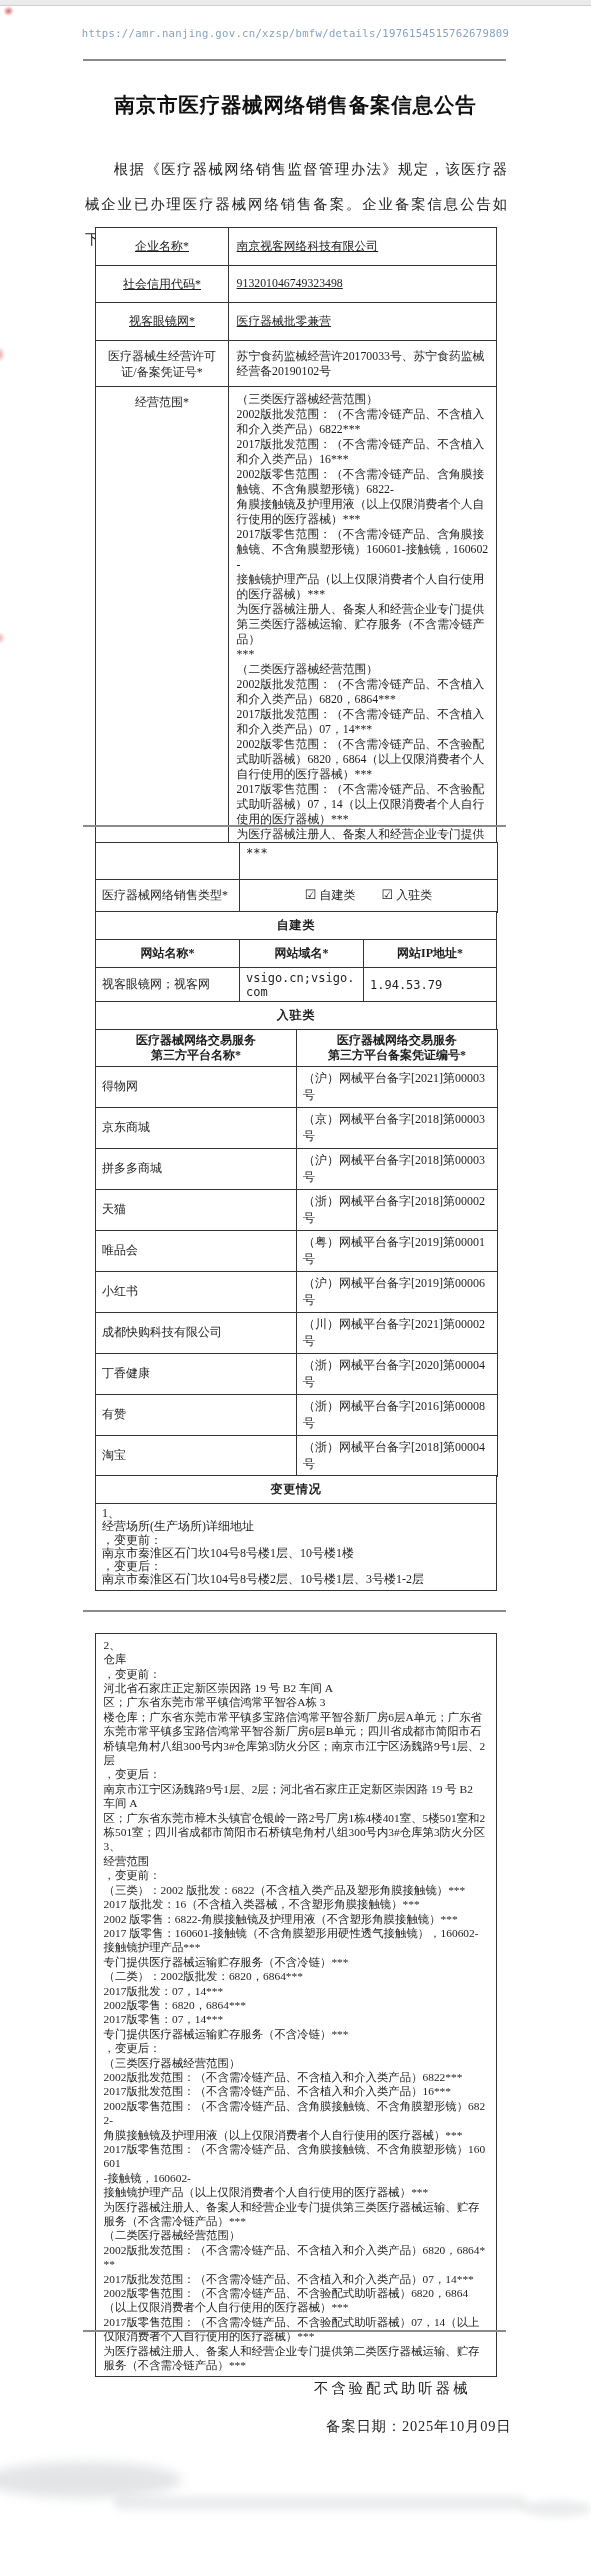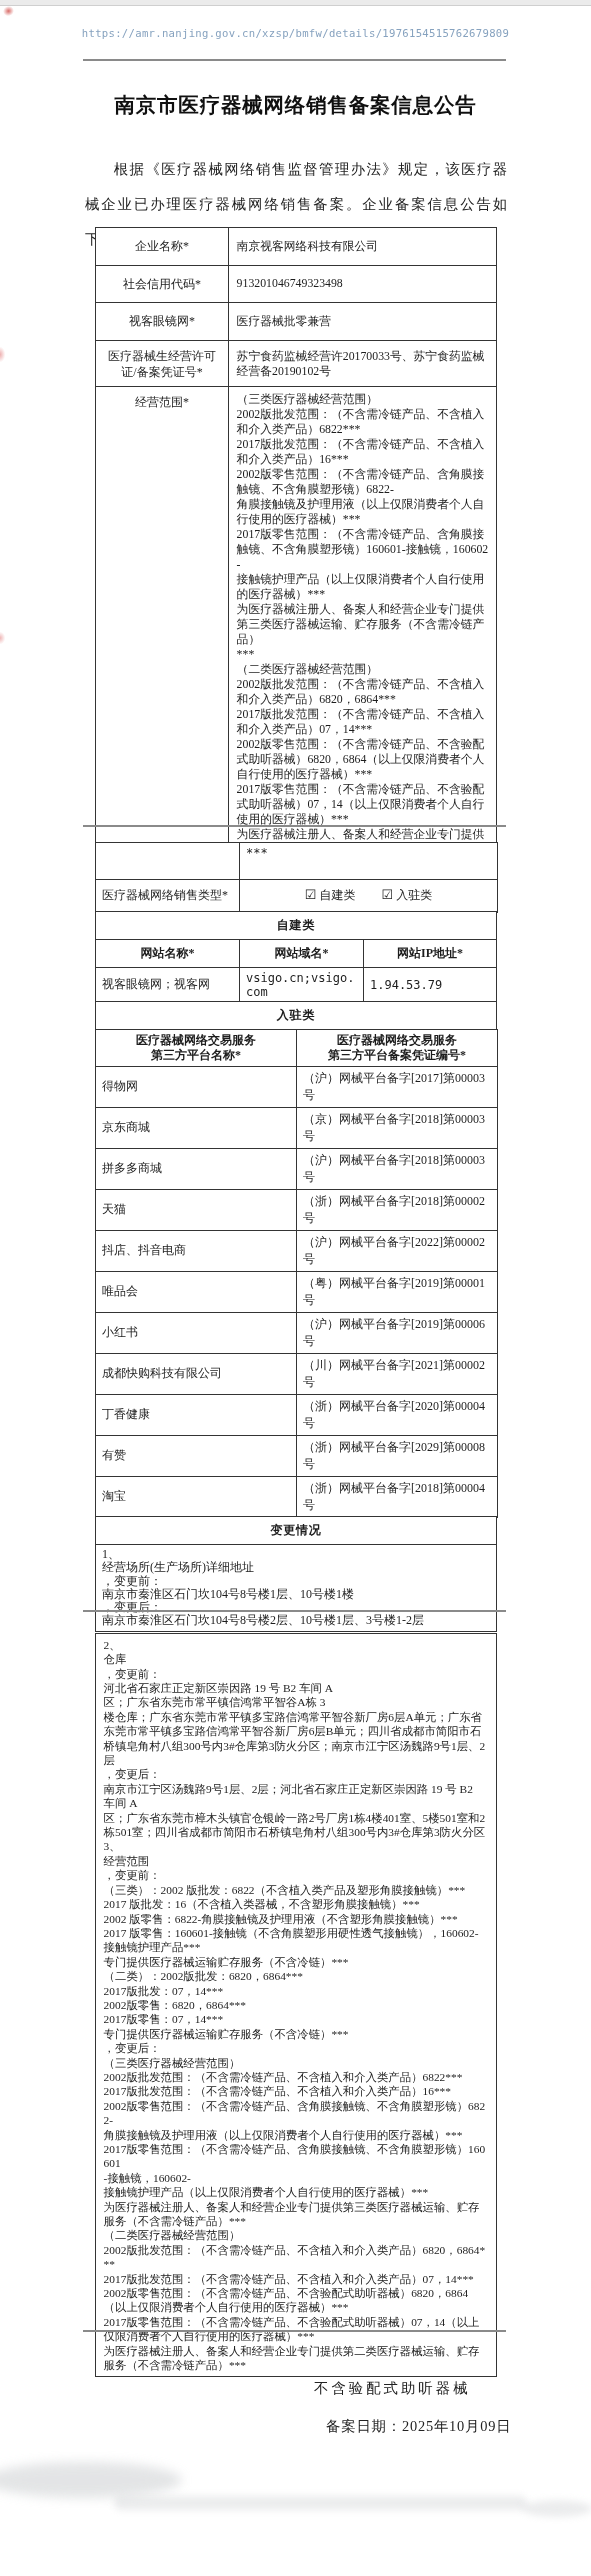--- a/index.html
+++ b/index.html
@@ -16,21 +16,21 @@
          text-indent:2em;letter-spacing:0.8px;text-align:justify;color:#222;}
 
   table.t{border-collapse:collapse;table-layout:fixed;width:402px;background:#fff;}
   table.t td{border:1.5px solid #343434;font-size:12px;color:#1d1d1d;padding:3px 6px;word-break:break-all;}
 
   #table1{position:absolute;top:227px;left:95px;}
   #table1 td.lbl{width:133px;text-align:center;vertical-align:middle;padding:6.8px 4.5px;line-height:16px;}
   #table1 td.val{text-align:left;vertical-align:middle;padding:4.5px 6px 4.5px 7.6px;line-height:15px;font-size:11.8px;}
   #table1 tr.tall td.lbl{vertical-align:top;padding-top:6.8px;}
   #table1 tr.tall td.val{vertical-align:top;white-space:pre-wrap;line-height:15px;}
-  #table1 tr.rshort td{height:23px;}
+  #table1 tr.rshort td{height:23px;text-decoration:underline;}
 
   #table2wrap{position:absolute;top:843px;left:95px;width:402px;}
   table.sub{border-collapse:collapse;table-layout:fixed;width:402px;background:#fff;margin-top:-1.5px;}
   table.sub td{border:1.5px solid #343434;font-size:12px;padding:3px 6px;word-break:break-all;}
   td.cont{vertical-align:top;font-family:"DejaVu Sans Mono","Liberation Mono",monospace;font-size:10.6px;height:30px;}
   td.typelbl{text-align:left;padding-left:7.6px;height:26px;}
   td.typeval{text-align:center;height:26px;}
   .chk{display:inline-block;margin-right:3px;font-size:13px;}
   .optgap{display:inline-block;width:26px;}
   td.sec{text-align:center;font-weight:bold;height:21px;font-size:12.5px;letter-spacing:0.8px;}
@@ -177,57 +177,53 @@
         </colgroup>
       <tbody>
         <tr>
           <td class="colhead">医疗器械网络交易服务
 第三方平台名称*</td>
           <td class="colhead">医疗器械网络交易服务
 第三方平台备案凭证编号*</td>
         </tr>
         <tr>
           <td class="cell">得物网</td>
-          <td class="cell">（沪）网械平台备字[2017]第00003号</td>
+          <td class="cell">（沪）网械平台备字[2021]第00003号</td>
         </tr>
         <tr>
           <td class="cell">京东商城</td>
           <td class="cell">（京）网械平台备字[2018]第00003号</td>
         </tr>
         <tr>
           <td class="cell">拼多多商城</td>
           <td class="cell">（沪）网械平台备字[2018]第00003号</td>
         </tr>
         <tr>
           <td class="cell">天猫</td>
           <td class="cell">（浙）网械平台备字[2018]第00002号</td>
         </tr>
         <tr>
-          <td class="cell">抖店、抖音电商</td>
-          <td class="cell">（沪）网械平台备字[2022]第00002号</td>
-        </tr>
-        <tr>
           <td class="cell">唯品会</td>
           <td class="cell">（粤）网械平台备字[2019]第00001号</td>
         </tr>
         <tr>
           <td class="cell">小红书</td>
           <td class="cell">（沪）网械平台备字[2019]第00006号</td>
         </tr>
         <tr>
           <td class="cell">成都快购科技有限公司</td>
           <td class="cell">（川）网械平台备字[2021]第00002号</td>
         </tr>
         <tr>
           <td class="cell">丁香健康</td>
           <td class="cell">（浙）网械平台备字[2020]第00004号</td>
         </tr>
         <tr>
           <td class="cell">有赞</td>
-          <td class="cell">（浙）网械平台备字[2029]第00008号</td>
+          <td class="cell">（浙）网械平台备字[2016]第00008号</td>
         </tr>
         <tr>
           <td class="cell">淘宝</td>
           <td class="cell">（浙）网械平台备字[2018]第00004号</td>
         </tr>
       </tbody>
     </table>
 
     <table class="sub">
       <tbody>

